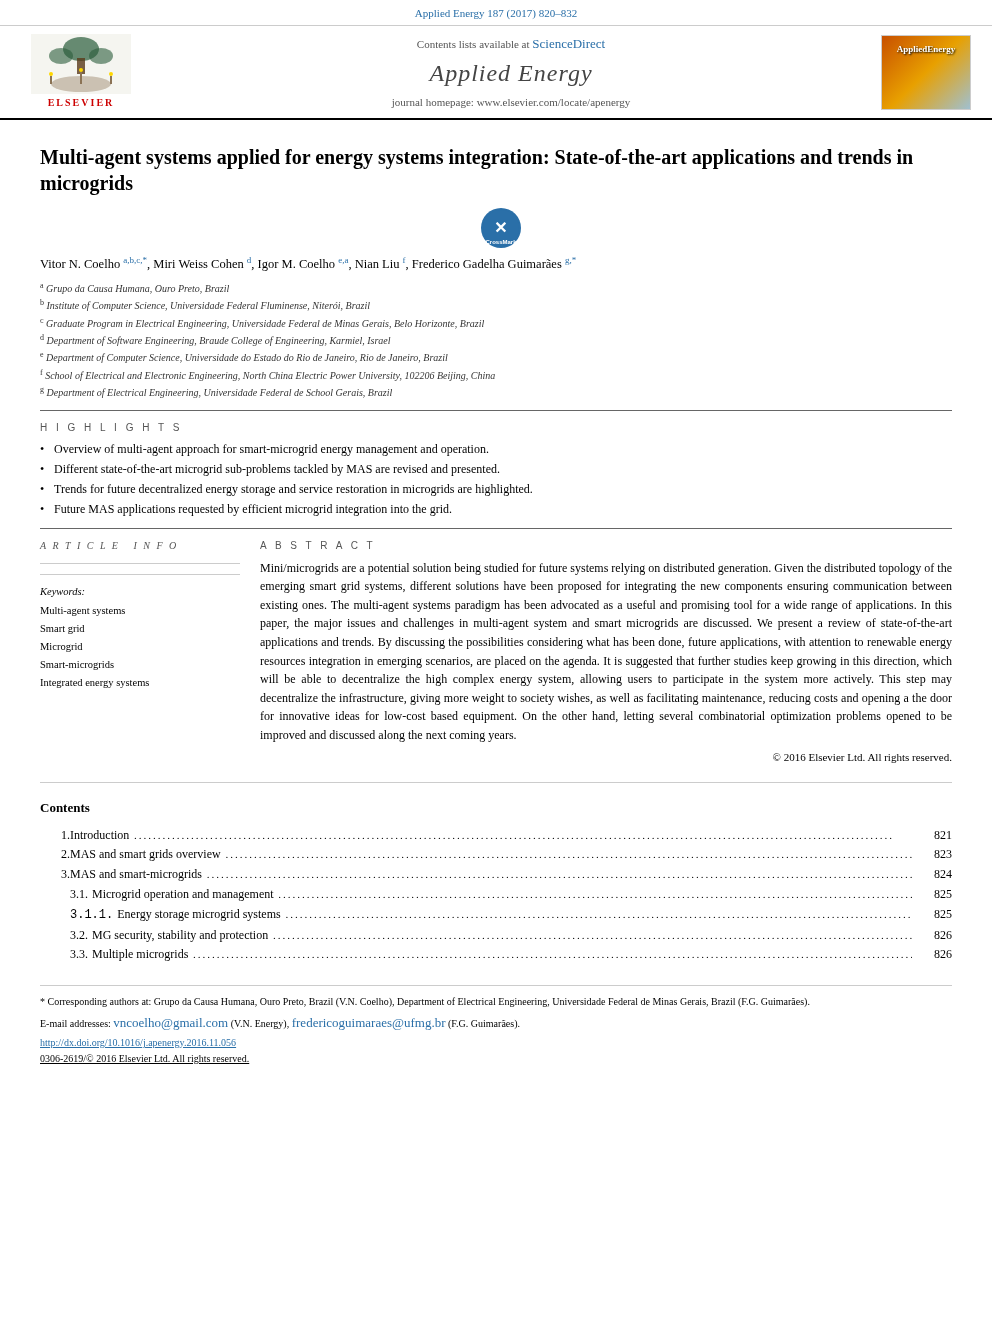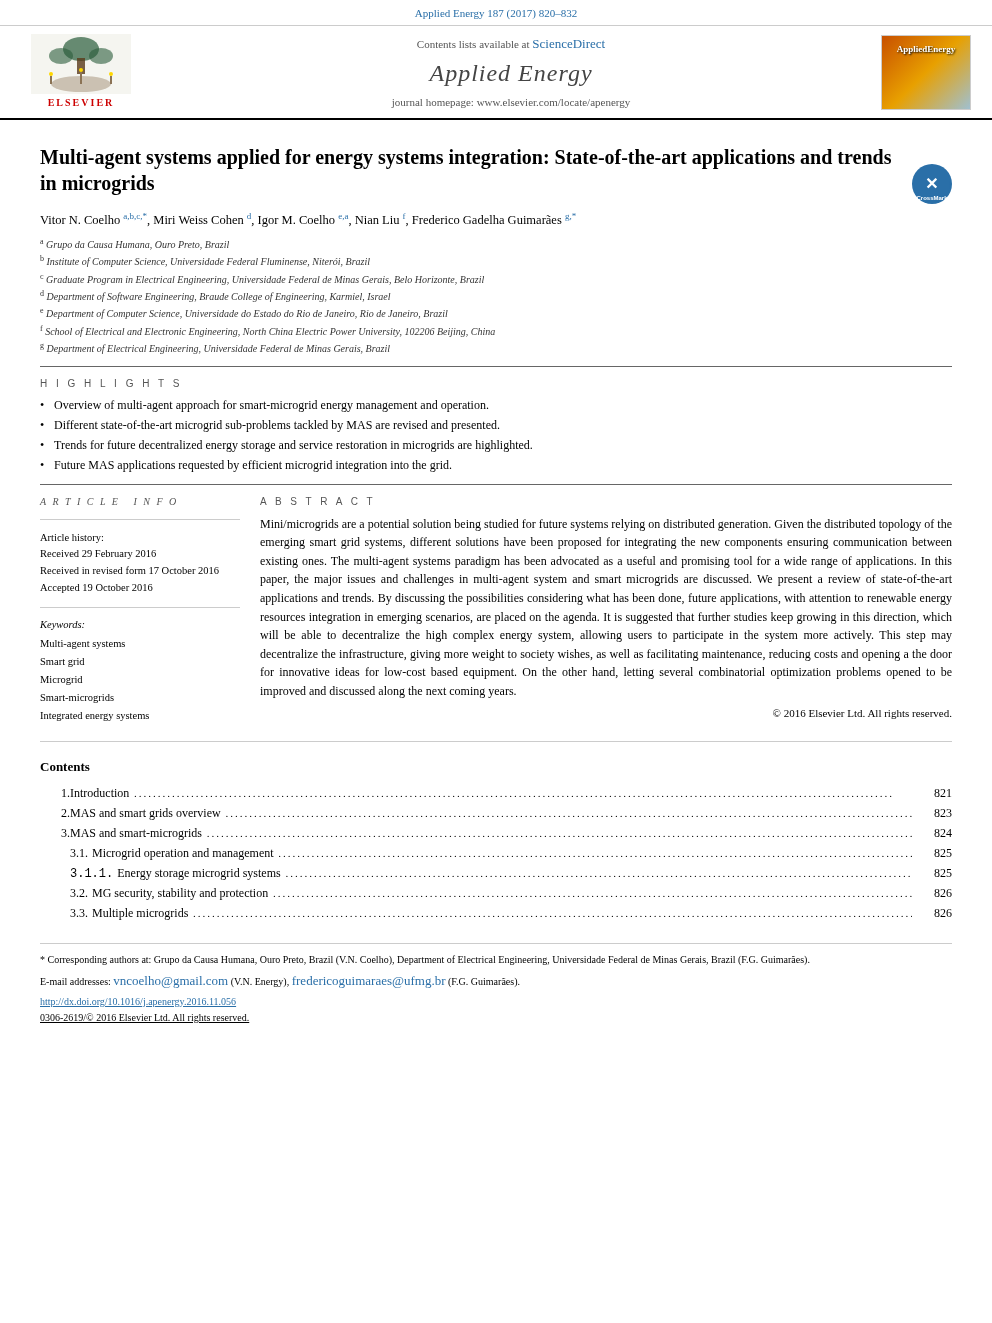--- a/index.html
+++ b/index.html
@@ -334,21 +334,21 @@
   </div>
   <div class="journal-header-right">
     <div class="applied-energy-logo">
       <span style="font-size:9px; font-weight:bold; color:#fff; text-shadow:1px 1px 2px #000; padding:2px;">AppliedEnergy</span>
     </div>
   </div>
 </div>
 
 <div class="main-content">
 
-  <div style="display:flex; align-items:flex-end; margin-bottom:6px; margin-top:8px;">
+  <div style="display:flex; align-items:center; margin-bottom:6px; margin-top:8px;flex-direction:column;">
     <div class="paper-title" style="flex:1;">Multi-agent systems applied for energy systems integration: State-of-the-art applications and trends in microgrids</div>
     <div class="crossmark" style="margin-top:4px;">
       <svg width="38" height="38" viewBox="0 0 38 38">
         <circle cx="19" cy="19" r="18" fill="#2a6fa8"></circle>
         <text x="19" y="24" text-anchor="middle" fill="white" font-size="16" font-weight="bold">✕</text>
         <text x="19" y="35" text-anchor="middle" fill="white" font-size="6" font-family="Arial">CrossMark</text>
       </svg>
     </div>
   </div>
 
@@ -356,21 +356,21 @@
     Vitor N. Coelho <sup>a,b,c,*</sup>, Miri Weiss Cohen <sup>d</sup>, Igor M. Coelho <sup>e,a</sup>, Nian Liu <sup>f</sup>, Frederico Gadelha Guimarães <sup>g,*</sup>
   </div>
 
   <div class="affiliations">
     <p><sup>a</sup> <em>Grupo da Causa Humana, Ouro Preto, Brazil</em></p>
     <p><sup>b</sup> <em>Institute of Computer Science, Universidade Federal Fluminense, Niterói, Brazil</em></p>
     <p><sup>c</sup> <em>Graduate Program in Electrical Engineering, Universidade Federal de Minas Gerais, Belo Horizonte, Brazil</em></p>
     <p><sup>d</sup> <em>Department of Software Engineering, Braude College of Engineering, Karmiel, Israel</em></p>
     <p><sup>e</sup> <em>Department of Computer Science, Universidade do Estado do Rio de Janeiro, Rio de Janeiro, Brazil</em></p>
     <p><sup>f</sup> <em>School of Electrical and Electronic Engineering, North China Electric Power University, 102206 Beijing, China</em></p>
-    <p><sup>g</sup> <em>Department of Electrical Engineering, Universidade Federal de Minas Gerais, Brazil</em></p>
+    <p><sup>g</sup> <em>Department of Electrical Engineering, Universidade Federal de School Gerais, Brazil</em></p>
   </div>
 
   <hr class="thick">
 
   <div class="highlights">
     <div class="section-label">H I G H L I G H T S</div>
     <ul>
       <li>Overview of multi-agent approach for smart-microgrid energy management and operation.</li>
       <li>Different state-of-the-art microgrid sub-problems tackled by MAS are revised and presented.</li>
       <li>Trends for future decentralized energy storage and service restoration in microgrids are highlighted.</li>
@@ -378,26 +378,20 @@
     </ul>
   </div>
 
   <hr class="thick">
 
   <div class="two-col">
 
     <div class="article-info">
       <div class="article-info-label">A R T I C L E &nbsp; I N F O</div>
       <hr class="thin">
-      <div class="article-history">
-        <div>Article history:</div>
-        <div>Received 29 February 2016</div>
-        <div>Received in revised form 17 October 2016</div>
-        <div>Accepted 19 October 2016</div>
-      </div>
       <hr class="thin">
       <div class="keywords-label">Keywords:</div>
       <div class="keywords-list">
         <div>Multi-agent systems</div>
         <div>Smart grid</div>
         <div>Microgrid</div>
         <div>Smart-microgrids</div>
         <div>Integrated energy systems</div>
       </div>
     </div>

